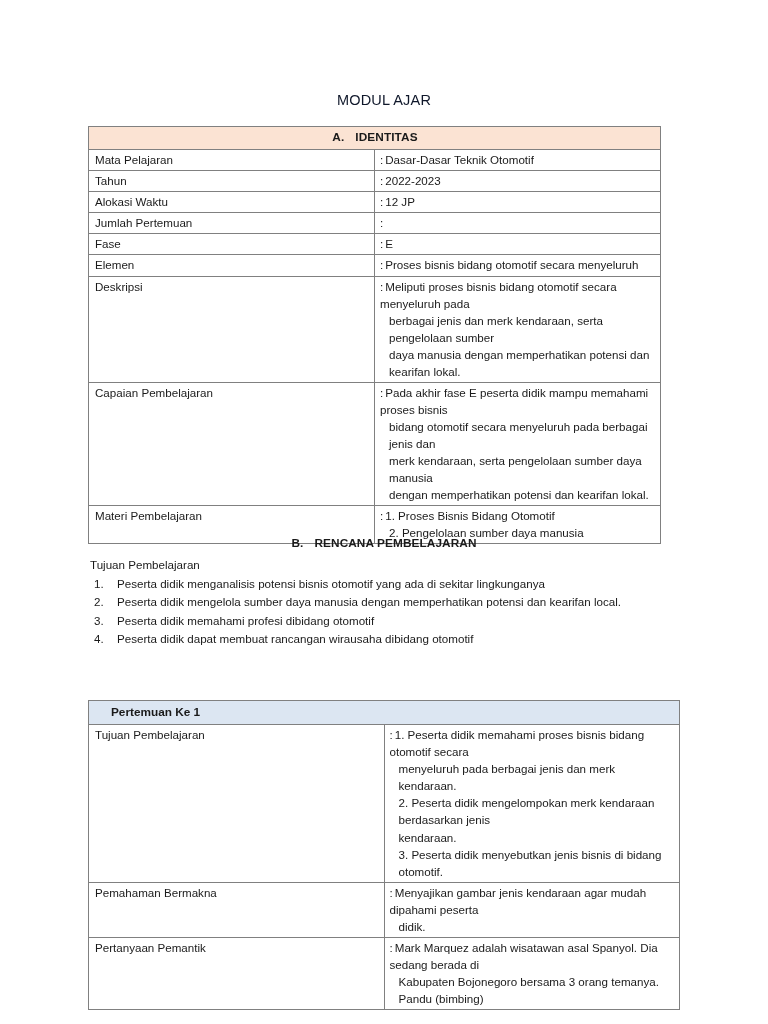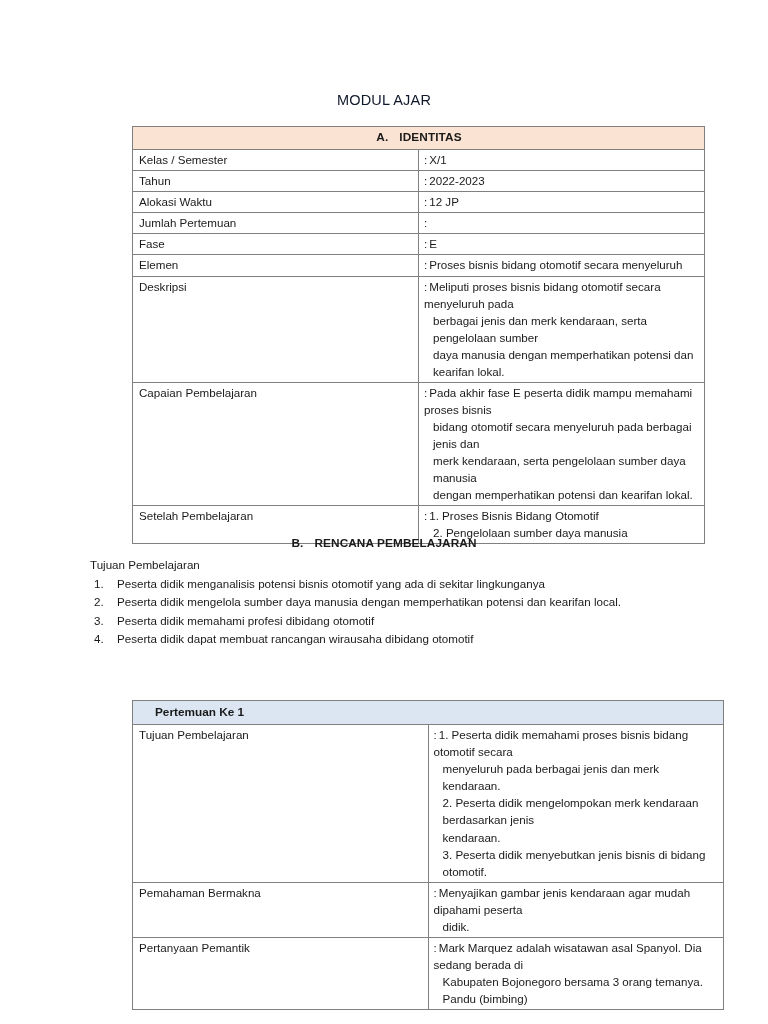--- a/index.html
+++ b/index.html
@@ -40,21 +40,20 @@
     color: #0f172a;
   }
 
   
   table.doc-table {
     position: absolute;
     border-collapse: collapse;
     table-layout: fixed;
     font-size: 11.6px;
     line-height: 1.47;
-    margin-left: 44px;
   }
   table.doc-table td,
   table.doc-table th {
     border: 1px solid #808080;
     padding: 1px 4px 2px 5px;
     vertical-align: top;
     font-weight: 400;
     text-align: left;
     color: #1a1a1a;
   }
@@ -151,22 +150,22 @@
   <div class="doc-title">MODUL AJAR</div>
 
   <table id="table-identitas" class="doc-table">
     <tbody>
       <tr>
         <td class="hdr" colspan="2">
           <span class="sec-letter">A.</span><span>IDENTITAS</span>
         </td>
       </tr>
         <tr class="r-single">
-          <td class="lbl">Kelas / Semester</td>
-          <td class="val"><span class="colon">:</span><span class="val-line" style="display: inline;">X/1</span></td>
+          <td class="lbl">Mata Pelajaran</td>
+          <td class="val"><span class="colon">:</span><span class="val-line" style="display: inline;">Dasar-Dasar Teknik Otomotif</span></td>
         </tr>
         <tr class="r-single">
           <td class="lbl">Tahun</td>
           <td class="val"><span class="colon">:</span><span class="val-line" style="display: inline;">2022-2023</span></td>
         </tr>
         <tr class="r-single">
           <td class="lbl">Alokasi Waktu</td>
           <td class="val"><span class="colon">:</span><span class="val-line" style="display: inline;">12 JP</span></td>
         </tr>
         <tr class="r-single">
@@ -183,21 +182,21 @@
         </tr>
         <tr>
           <td class="lbl">Deskripsi</td>
           <td class="val"><span class="colon">:</span><span class="val-line" style="display: inline;">Meliputi proses bisnis bidang otomotif secara menyeluruh pada</span><span class="val-line">berbagai jenis dan merk kendaraan, serta pengelolaan sumber</span><span class="val-line">daya manusia dengan memperhatikan potensi dan kearifan lokal.</span></td>
         </tr>
         <tr>
           <td class="lbl">Capaian Pembelajaran</td>
           <td class="val"><span class="colon">:</span><span class="val-line" style="display: inline;">Pada akhir fase E peserta didik mampu memahami proses bisnis</span><span class="val-line">bidang otomotif secara menyeluruh pada berbagai jenis dan</span><span class="val-line">merk kendaraan, serta pengelolaan sumber daya manusia</span><span class="val-line">dengan memperhatikan potensi dan kearifan lokal.</span></td>
         </tr>
         <tr>
-          <td class="lbl">Setelah Pembelajaran</td>
+          <td class="lbl">Materi Pembelajaran</td>
           <td class="val"><span class="colon">:</span><span class="val-line" style="display: inline;">1. Proses Bisnis Bidang Otomotif</span><span class="val-line">2. Pengelolaan sumber daya manusia</span></td>
         </tr>
       </tbody>
   </table>
 
   <div class="section-b-title">
     <span class="sec-letter">B.</span><span>RENCANA PEMBELAJARAN</span>
   </div>
 
   <div class="freetext">

